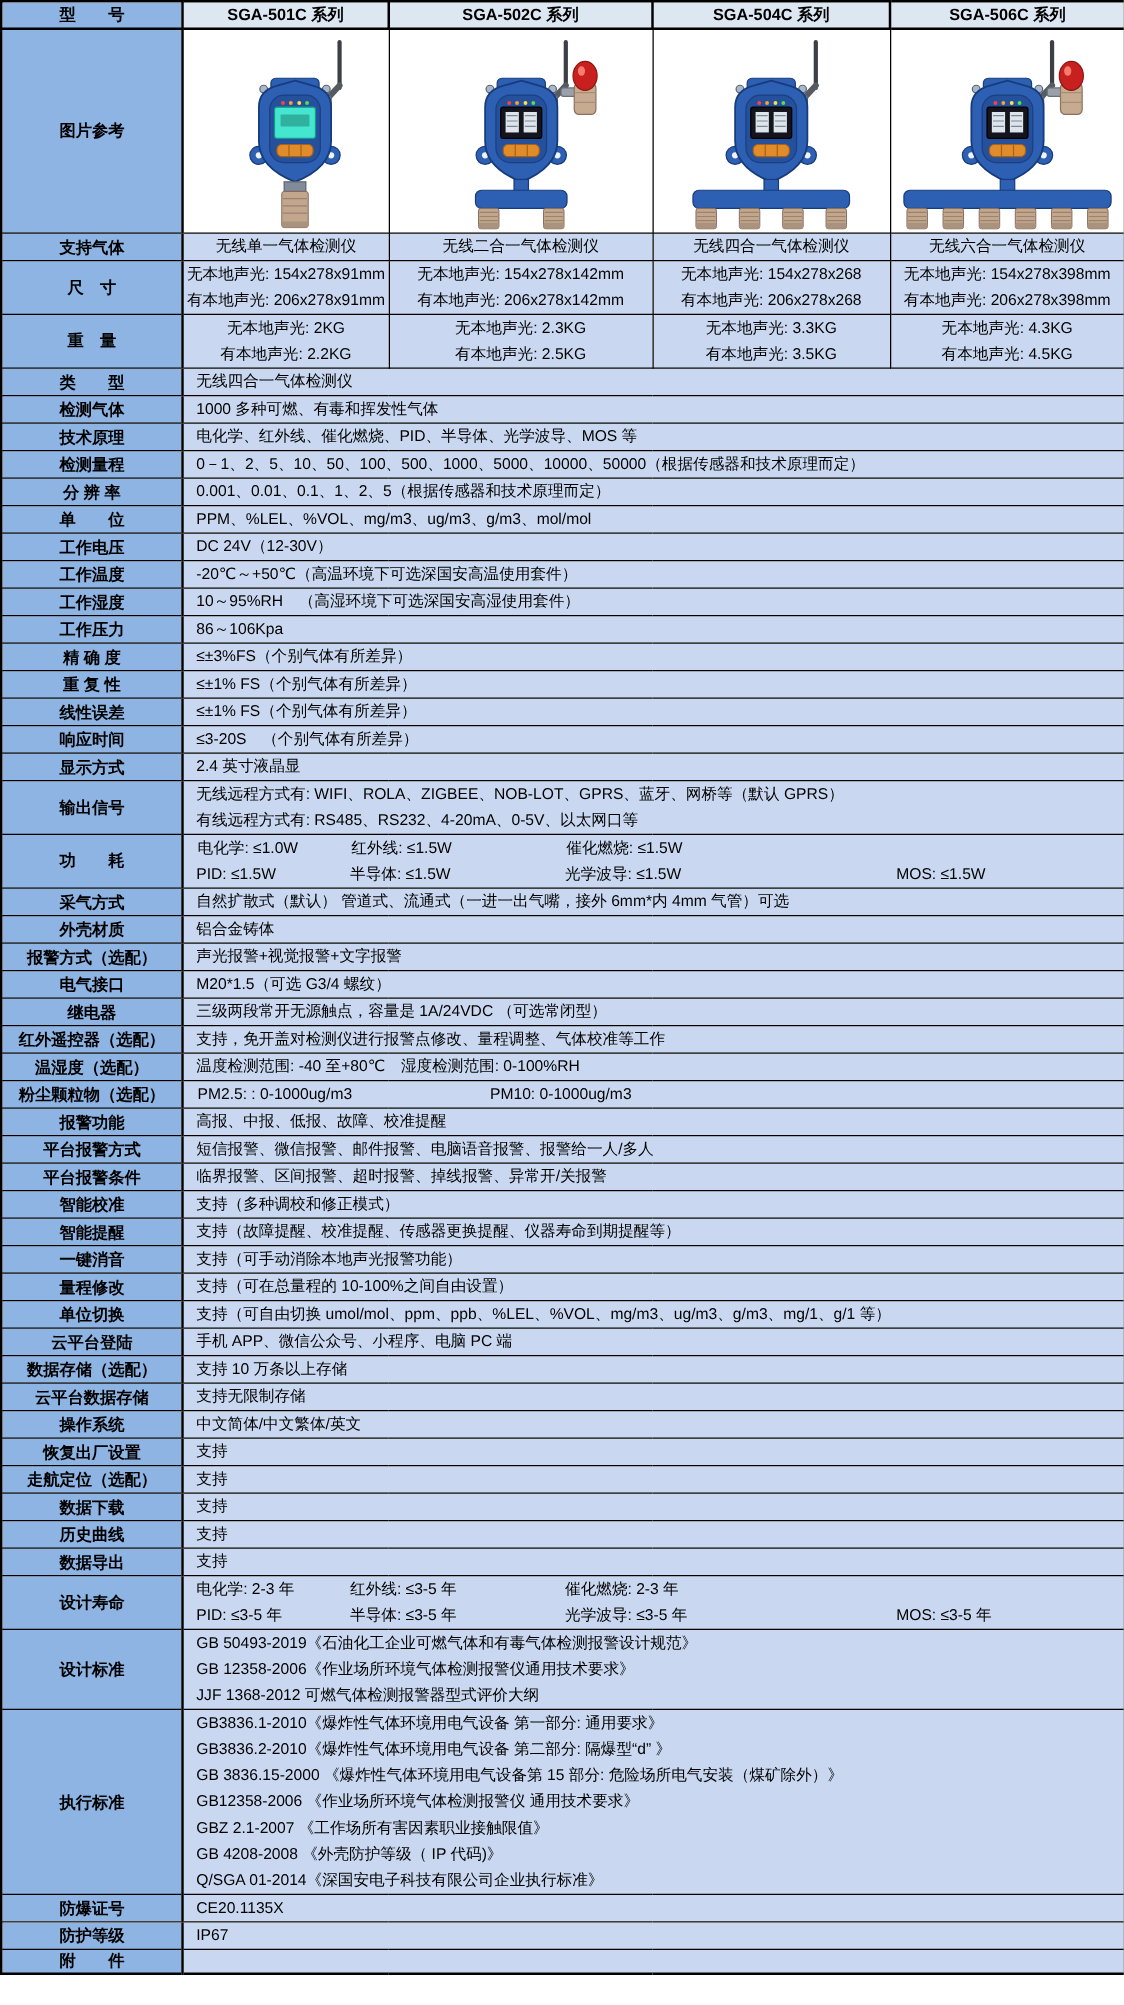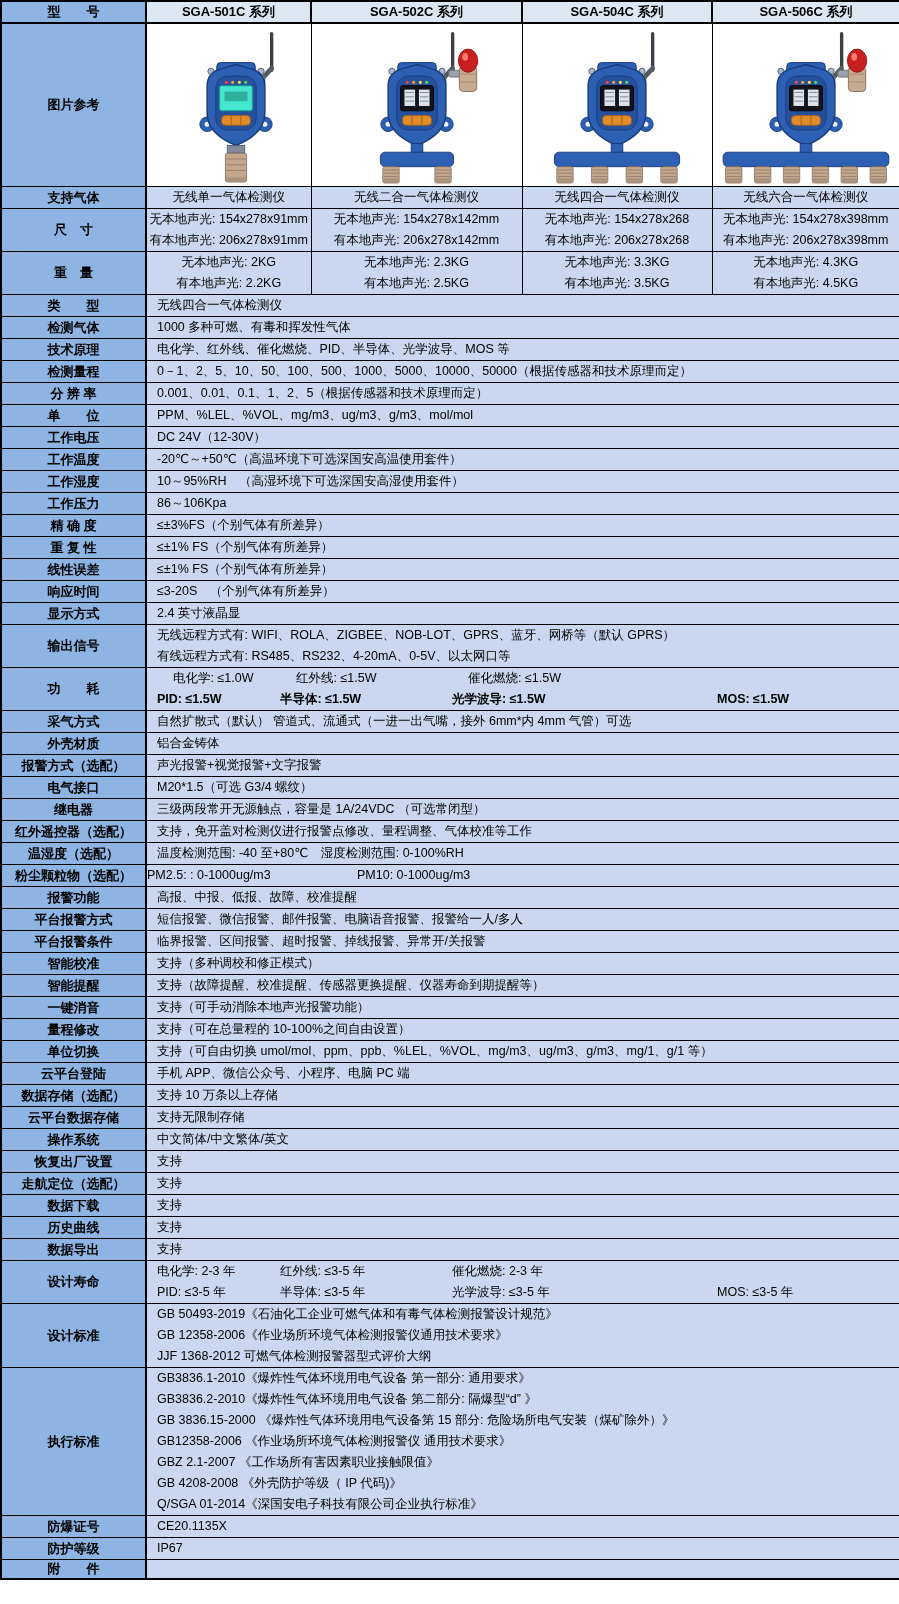--- a/index.html
+++ b/index.html
@@ -386,26 +386,26 @@
         <tr>
           <td class="label">输出信号</td>
           <td class="val" colspan="4">
             <div class="line">无线远程方式有: WIFI、ROLA、ZIGBEE、NOB-LOT、GPRS、蓝牙、网桥等（默认 GPRS）</div>
             <div class="line">有线远程方式有: RS485、RS232、4-20mA、0-5V、以太网口等</div>
           </td>
         </tr>
         <tr>
           <td class="label">功　　耗</td>
           <td class="val" colspan="4">
-            <div class="line segline" style="padding-left: 26px;">
+            <div class="line segline" style="padding-left: 11px;">
               <span class="seg" style="width: 123px;">电化学: ≤1.0W</span>
               <span class="seg" style="width: 172px;">红外线: ≤1.5W</span>
               <span class="seg">催化燃烧: ≤1.5W</span>
             </div>
-            <div class="line segline" style="padding-left: 10px; font-weight: bold;">
+            <div class="line segline" style="padding-left: 10px;">
               <span class="seg" style="width: 123px;">PID: ≤1.5W</span>
               <span class="seg" style="width: 172px;">半导体: ≤1.5W</span>
               <span class="seg" style="width: 265px;">光学波导: ≤1.5W</span>
               <span class="seg">MOS: ≤1.5W</span>
             </div>
           </td>
         </tr>
         <tr>
           <td class="label">采气方式</td>
           <td class="val" colspan="4">
@@ -444,21 +444,21 @@
         </tr>
         <tr>
           <td class="label">温湿度（选配）</td>
           <td class="val" colspan="4">
             <div class="line">温度检测范围: -40 至+80℃　湿度检测范围: 0-100%RH</div>
           </td>
         </tr>
         <tr>
           <td class="label">粉尘颗粒物（选配）</td>
           <td class="val" colspan="4">
-            <div class="line segline" style="padding-left: 0;">
+            <div class="line segline" style="padding-left: 11px; gap: 24px;">
               <span class="seg" style="width: 210px;">PM2.5: : 0-1000ug/m3</span>
               <span class="seg">PM10: 0-1000ug/m3</span>
             </div>
           </td>
         </tr>
         <tr>
           <td class="label">报警功能</td>
           <td class="val" colspan="4">
             <div class="line">高报、中报、低报、故障、校准提醒</div>
           </td>

